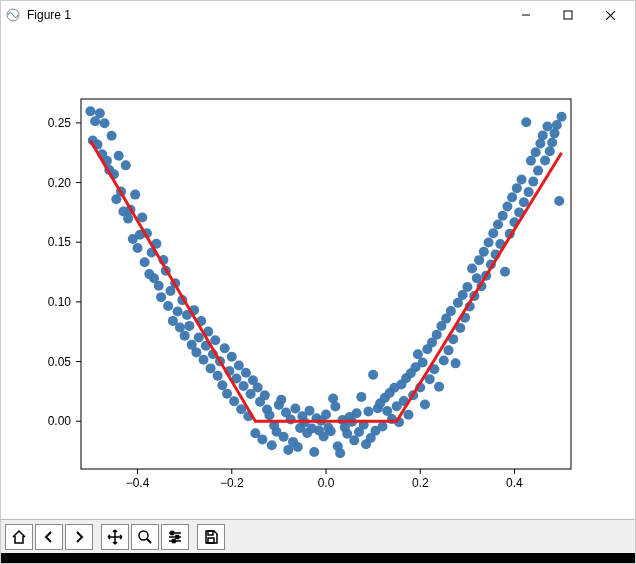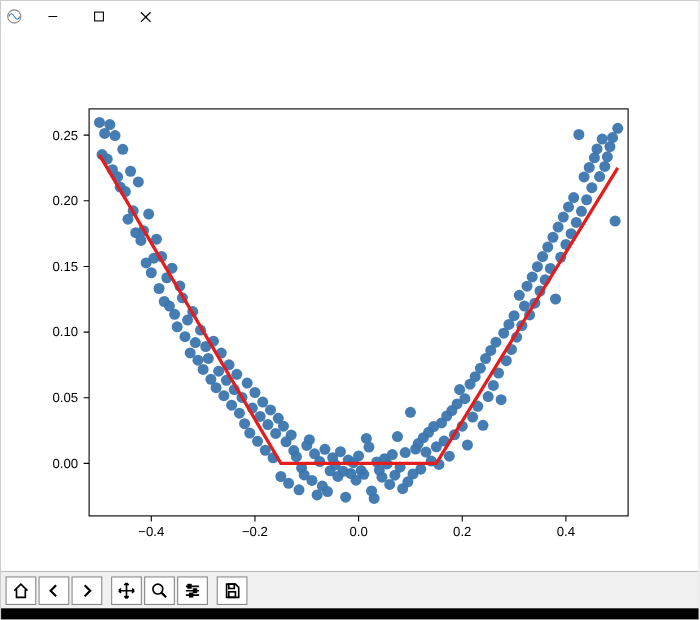--- a/index.html
+++ b/index.html
@@ -24,20 +24,21 @@
 
 <div class="window">
 
   <div class="titlebar">
     <span class="app-icon">
       <svg width="14" height="14" viewBox="0 0 14 14">
         <circle cx="7" cy="7" r="6" fill="none" stroke="#888" stroke-width="1"></circle>
         <path d="M2 7 Q4 2 7 7 Q10 12 12 7" fill="none" stroke="#3b76af" stroke-width="1"></path>
       </svg>
     </span>
+    <span class="title">Figure 1</span>
     <div class="winbtns">
       <div class="winbtn">
         <svg width="10" height="10" viewBox="0 0 10 10">
             <line x1="1" y1="5" x2="9" y2="5" stroke-width="1"></line>
           </svg>
       </div>
       <div class="winbtn">
         <svg width="10" height="10" viewBox="0 0 10 10">
             <rect x="1" y="1" width="8" height="8" fill="none" stroke-width="1"></rect>
           </svg>

